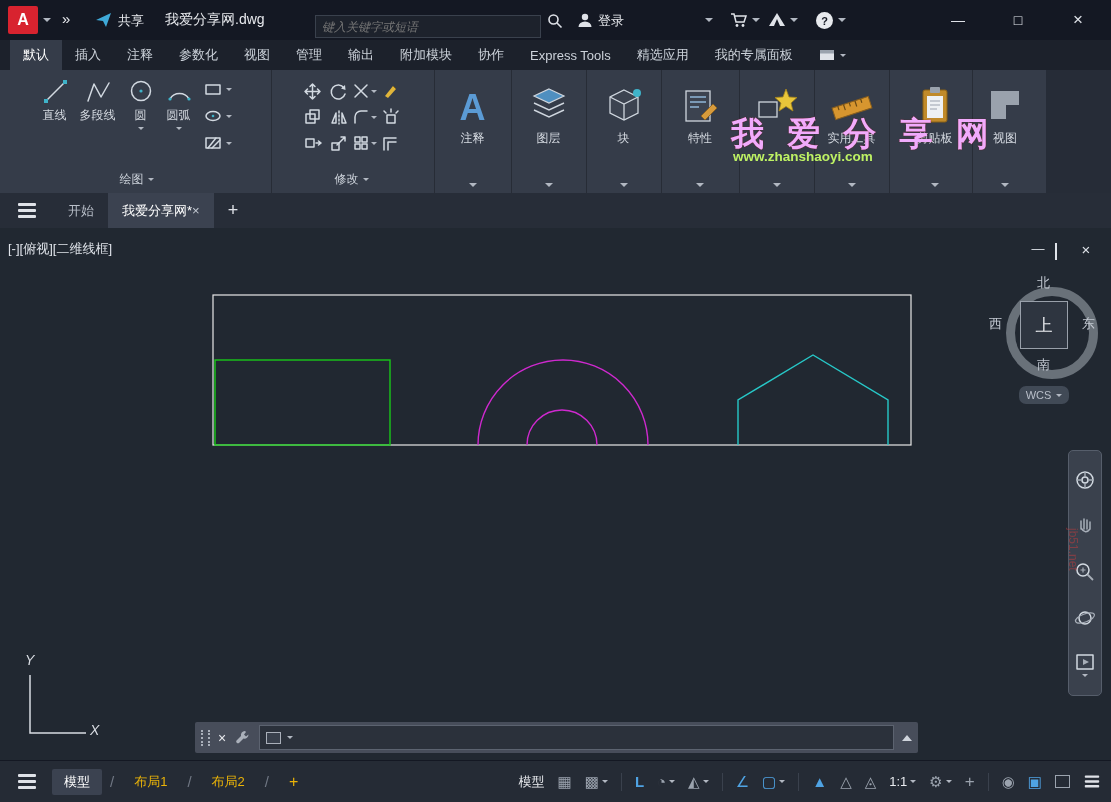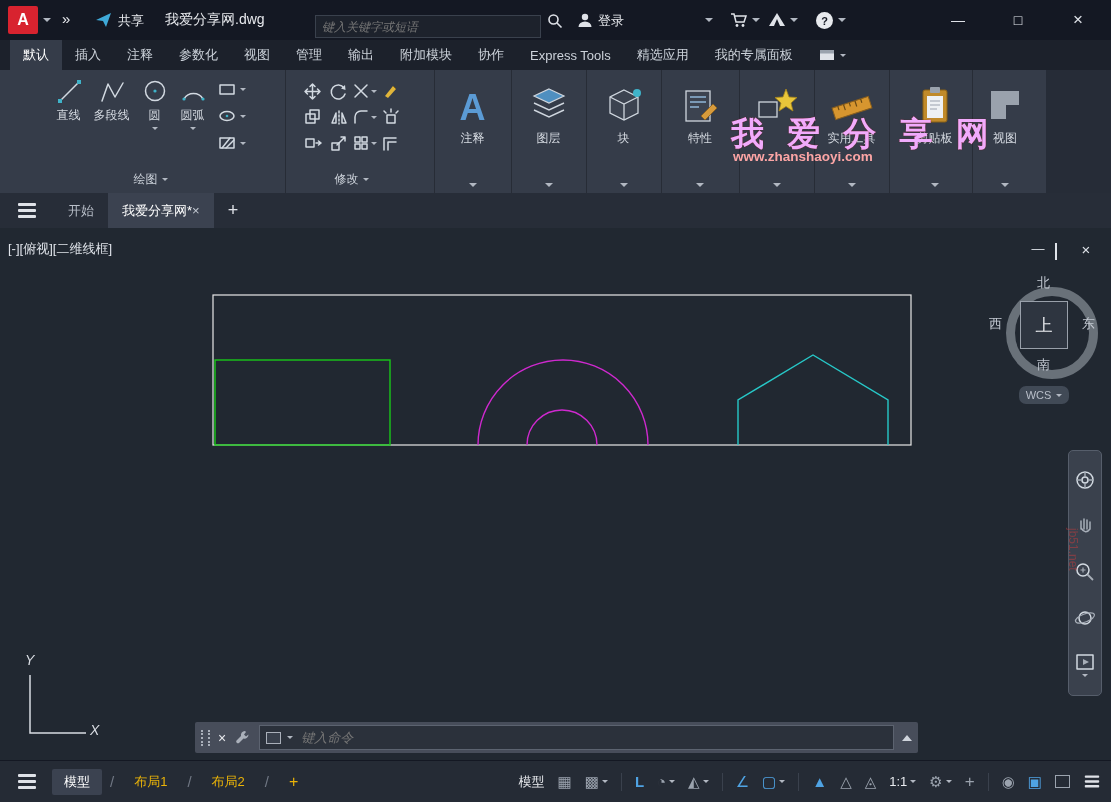--- a/index.html
+++ b/index.html
@@ -43,21 +43,21 @@
   .p-label{font-size:12px;color:#ccd2da;display:flex;align-items:center;gap:4px;margin-top:auto;margin-bottom:5px}
   .bp-icon{height:52px;display:flex;align-items:flex-end;justify-content:center;margin-top:4px}
   .bp-label{font-size:12px;color:#d5dae1;margin-top:4px}
   .bp-caret{margin-top:auto;margin-bottom:6px}
   .tool{display:flex;flex-direction:column;align-items:center;gap:3px;color:#d5dae1;font-size:12px}
   .mini-row{display:flex;align-items:center;gap:4px;height:18px}
   .mgrid{display:grid;grid-template-columns:repeat(4,26px);grid-auto-rows:26px;align-items:center;justify-items:center}
 
   
   #wm1{left:731px;top:112px;font-size:33px;font-weight:bold;color:#f0abfc;letter-spacing:7px;text-shadow:0 0 1px #801010}
-  #wm2{left:733px;top:149px;font-size:13.5px;font-weight:bold;color:#fca5a5}
+  #wm2{left:733px;top:149px;font-size:13.5px;font-weight:bold;color:#bef264}
 
   
   #filetabs{left:0;top:193px;width:1111px;height:35px;background:#272d38;display:flex;align-items:stretch}
   .burger{width:18px;height:2.5px;background:#dfe2e8;border-radius:1px;position:relative}
   .burger:before,.burger:after{content:"";position:absolute;left:0;width:18px;height:2.5px;background:#dfe2e8;border-radius:1px}
   .burger:before{top:-6px}.burger:after{top:6px}
   .ftab{display:flex;align-items:center;padding:0 14px;color:#b9bfc9;font-size:13px}
   .ftab.active{background:#3b4250;color:#fff;gap:0}
 
   
@@ -171,21 +171,21 @@
     <svg width="16" height="12" viewBox="0 0 16 12">
         <rect x="1" y="1" width="14" height="10" fill="#dfe2e8"></rect>
         <rect x="1" y="1" width="14" height="3.5" fill="#9aa2ad"></rect>
       </svg>
     <span class="caret sm"></span>
   </div>
 </div>
 
 <div id="ribbon" class="abs">
 
-  <div class="panel" style="left:16px;width:269px">
+  <div class="panel" style="left:2px;width:269px">
     <div class="flex" style="gap:12px;margin-top:8px;align-items:flex-start">
       <div class="tool">
         <svg width="26" height="26" viewBox="0 0 26 26">
             <line class="ico" x1="4" y1="23" x2="23" y2="4"></line>
             <rect x="2" y="21" width="4" height="4" fill="#3fb3c9"></rect>
             <rect x="21" y="2" width="4" height="4" fill="#3fb3c9"></rect>
           </svg>
         <span>直线</span>
       </div>
       <div class="tool">
@@ -479,21 +479,20 @@
 
   <div id="cmdbar" class="abs">
     <span id="cmd-grip"></span>
     <span style="color:#e8eaee;font-size:14px">×</span>
     <svg width="17" height="17" viewBox="0 0 17 17">
       <path d="M11 2 a4 4 0 0 0 -4 5 L2.5 11.5 a1.8 1.8 0 0 0 2.5 2.5 L9.5 9.5 a4 4 0 0 0 5 -4 l-2.5 2 -2 -2 2 -2.5 Z" fill="#aab0ba"></path>
     </svg>
     <div id="cmd-input-wrap">
       <span class="cmd-prompt-box"></span>
       <span class="caret sm"></span>
-      <input placeholder="键入命令" style="">
     </div>
     <span class="tri-up"></span>
   </div>
 </div>
 
 <div id="statusbar" class="abs">
   <div class="flex" style="padding:0 8px">
       <span class="burger"></span>
     </div>
   <div class="ltab active">模型</div>

